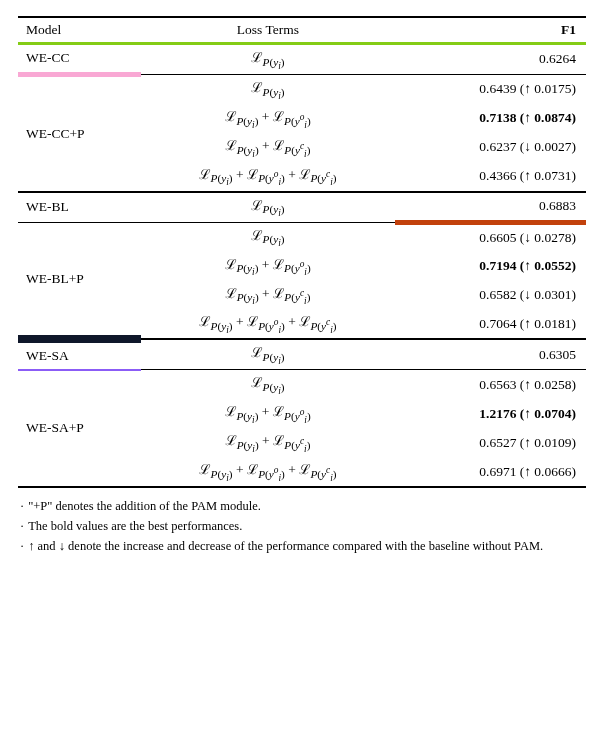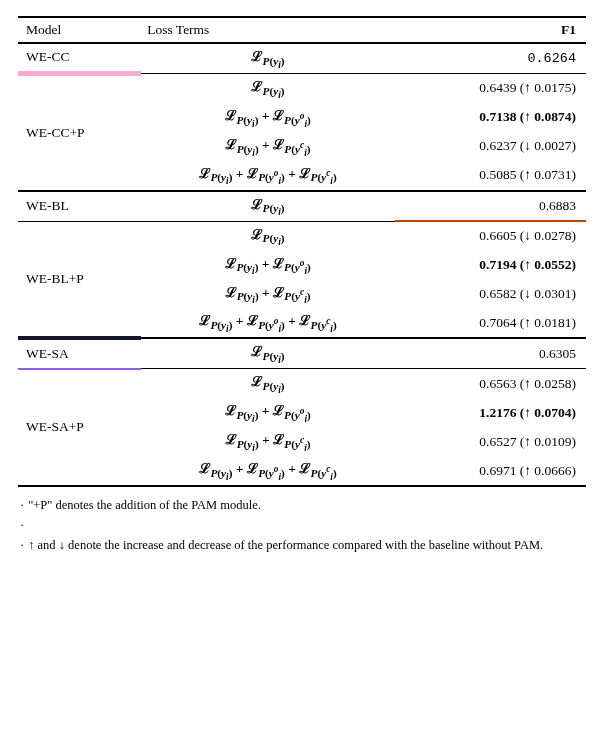--- a/index.html
+++ b/index.html
@@ -14,44 +14,43 @@
     }
     .table-container {
       width: 100%;
     }
     table {
       width: 100%;
       border-collapse: collapse;
     }
     th, td {
       padding: 3px 6px;
-      text-align: left;
+      text-align: center;
       vertical-align: middle;
     }
     th {
       font-weight: normal;
       font-size: 13.5px;
     }
     td.model-col {
       text-align: left;
       white-space: nowrap;
       padding-left: 8px;
     }
     td.loss-col {
       text-align: center;
-      font-weight: bold;
     }
     td.f1-col {
       text-align: right;
       padding-right: 10px;
       white-space: nowrap;
     }
     .header-row th {
       border-top: 2px solid #000;
-      border-bottom: 1px solid #84cc16;
+      border-bottom: 3px solid #84cc16;
       padding: 4px 6px;
     }
     .bold { font-weight: bold; }
     .notes {
       margin-top: 8px;
       font-size: 12.5px;
       line-height: 1.6;
       padding-left: 2px;
     }
     .note-line {
@@ -73,67 +72,67 @@
         <th style="text-align:left; padding-left:8px;">Model</th>
         <th>Loss Terms</th>
         <th style="text-align:right; padding-right:10px;"><strong>F1</strong></th>
       </tr>
     </thead>
     <tbody>
 
       <tr style="border-top: 2px solid #000;">
         <td class="model-col" style="border-top:2px solid #000;">WE-CC</td>
         <td class="loss-col" style="border-top:2px solid #000;">ℒ<sub><i>P</i>(<i>y</i><sub><i>i</i></sub>)</sub></td>
-        <td class="f1-col" style="border-top:2px solid #000;font-family:Liberation Mono, monospace;">0.6264</td>
+        <td class="f1-col" style="border-top:2px solid #000;">0.6264</td>
       </tr>
 
       <tr style="border-top:1px solid #000;">
         <td class="model-col" rowspan="4" style="border-top:5px solid #f9a8d4; vertical-align:middle;">WE-CC+P</td>
         <td class="loss-col" style="border-top:1px solid #000;">ℒ<sub><i>P</i>(<i>y</i><sub><i>i</i></sub>)</sub></td>
         <td class="f1-col" style="border-top:1px solid #000;">0.6439 (↑ 0.0175)</td>
       </tr>
       <tr>
         <td class="loss-col">ℒ<sub><i>P</i>(<i>y</i><sub><i>i</i></sub>)</sub> + ℒ<sub><i>P</i>(<i>y</i><sup><i>o</i></sup><sub><i>i</i></sub>)</sub></td>
         <td class="f1-col bold"><strong>0.7138 (↑ 0.0874)</strong></td>
       </tr>
       <tr>
         <td class="loss-col">ℒ<sub><i>P</i>(<i>y</i><sub><i>i</i></sub>)</sub> + ℒ<sub><i>P</i>(<i>y</i><sup><i>c</i></sup><sub><i>i</i></sub>)</sub></td>
         <td class="f1-col">0.6237 (↓ 0.0027)</td>
       </tr>
       <tr>
         <td class="loss-col">ℒ<sub><i>P</i>(<i>y</i><sub><i>i</i></sub>)</sub> + ℒ<sub><i>P</i>(<i>y</i><sup><i>o</i></sup><sub><i>i</i></sub>)</sub> + ℒ<sub><i>P</i>(<i>y</i><sup><i>c</i></sup><sub><i>i</i></sub>)</sub></td>
-        <td class="f1-col">0.5085 (↑ 0.0731)</td>
+        <td class="f1-col">0.4366 (↑ 0.0731)</td>
       </tr>
 
       <tr>
         <td class="model-col" style="border-top:2px solid #000;">WE-BL</td>
         <td class="loss-col" style="border-top:2px solid #000;">ℒ<sub><i>P</i>(<i>y</i><sub><i>i</i></sub>)</sub></td>
         <td class="f1-col" style="border-top:2px solid #000;">0.6883</td>
       </tr>
 
       <tr style="border-top:1px solid #000;">
         <td class="model-col" rowspan="4" style="border-top:1px solid #000; vertical-align:middle;">WE-BL+P</td>
         <td class="loss-col" style="border-top:1px solid #000;">ℒ<sub><i>P</i>(<i>y</i><sub><i>i</i></sub>)</sub></td>
-        <td class="f1-col" style="border-top:2px solid #c2410c;">0.6605 (↓ 0.0278)</td>
+        <td class="f1-col" style="border-top:5px solid #c2410c;">0.6605 (↓ 0.0278)</td>
       </tr>
       <tr>
         <td class="loss-col">ℒ<sub><i>P</i>(<i>y</i><sub><i>i</i></sub>)</sub> + ℒ<sub><i>P</i>(<i>y</i><sup><i>o</i></sup><sub><i>i</i></sub>)</sub></td>
         <td class="f1-col bold"><strong>0.7194 (↑ 0.0552)</strong></td>
       </tr>
       <tr>
         <td class="loss-col">ℒ<sub><i>P</i>(<i>y</i><sub><i>i</i></sub>)</sub> + ℒ<sub><i>P</i>(<i>y</i><sup><i>c</i></sup><sub><i>i</i></sub>)</sub></td>
         <td class="f1-col">0.6582 (↓ 0.0301)</td>
       </tr>
       <tr>
         <td class="loss-col">ℒ<sub><i>P</i>(<i>y</i><sub><i>i</i></sub>)</sub> + ℒ<sub><i>P</i>(<i>y</i><sup><i>o</i></sup><sub><i>i</i></sub>)</sub> + ℒ<sub><i>P</i>(<i>y</i><sup><i>c</i></sup><sub><i>i</i></sub>)</sub></td>
         <td class="f1-col">0.7064 (↑ 0.0181)</td>
       </tr>
 
       <tr>
-        <td class="model-col" style="border-top:4px solid #0f172a;">WE-SA</td>
+        <td class="model-col" style="border-top:8px solid #0f172a;">WE-SA</td>
         <td class="loss-col" style="border-top:2px solid #000;">ℒ<sub><i>P</i>(<i>y</i><sub><i>i</i></sub>)</sub></td>
         <td class="f1-col" style="border-top:2px solid #000;">0.6305</td>
       </tr>
 
       <tr style="border-top:1px solid #000;">
         <td class="model-col" rowspan="4" style="border-top:2px solid #8b5cf6; vertical-align:middle;">WE-SA+P</td>
         <td class="loss-col" style="border-top:1px solid #000;">ℒ<sub><i>P</i>(<i>y</i><sub><i>i</i></sub>)</sub></td>
         <td class="f1-col" style="border-top:1px solid #000;">0.6563 (↑ 0.0258)</td>
       </tr>
       <tr>
@@ -151,19 +150,20 @@
     </tbody>
   </table>
 
   <div class="notes">
     <div class="note-line">
       <span class="note-bullet">·</span>
       <span>"+P" denotes the addition of the PAM module.</span>
     </div>
     <div class="note-line">
       <span class="note-bullet">·</span>
+      <span>The bold values are the best performances.</span>
     </div>
     <div class="note-line">
       <span class="note-bullet">·</span>
       <span>↑ and ↓ denote the increase and decrease of the performance compared with the baseline without PAM.</span>
     </div>
   </div>
 </div>
 
 </body></html>

